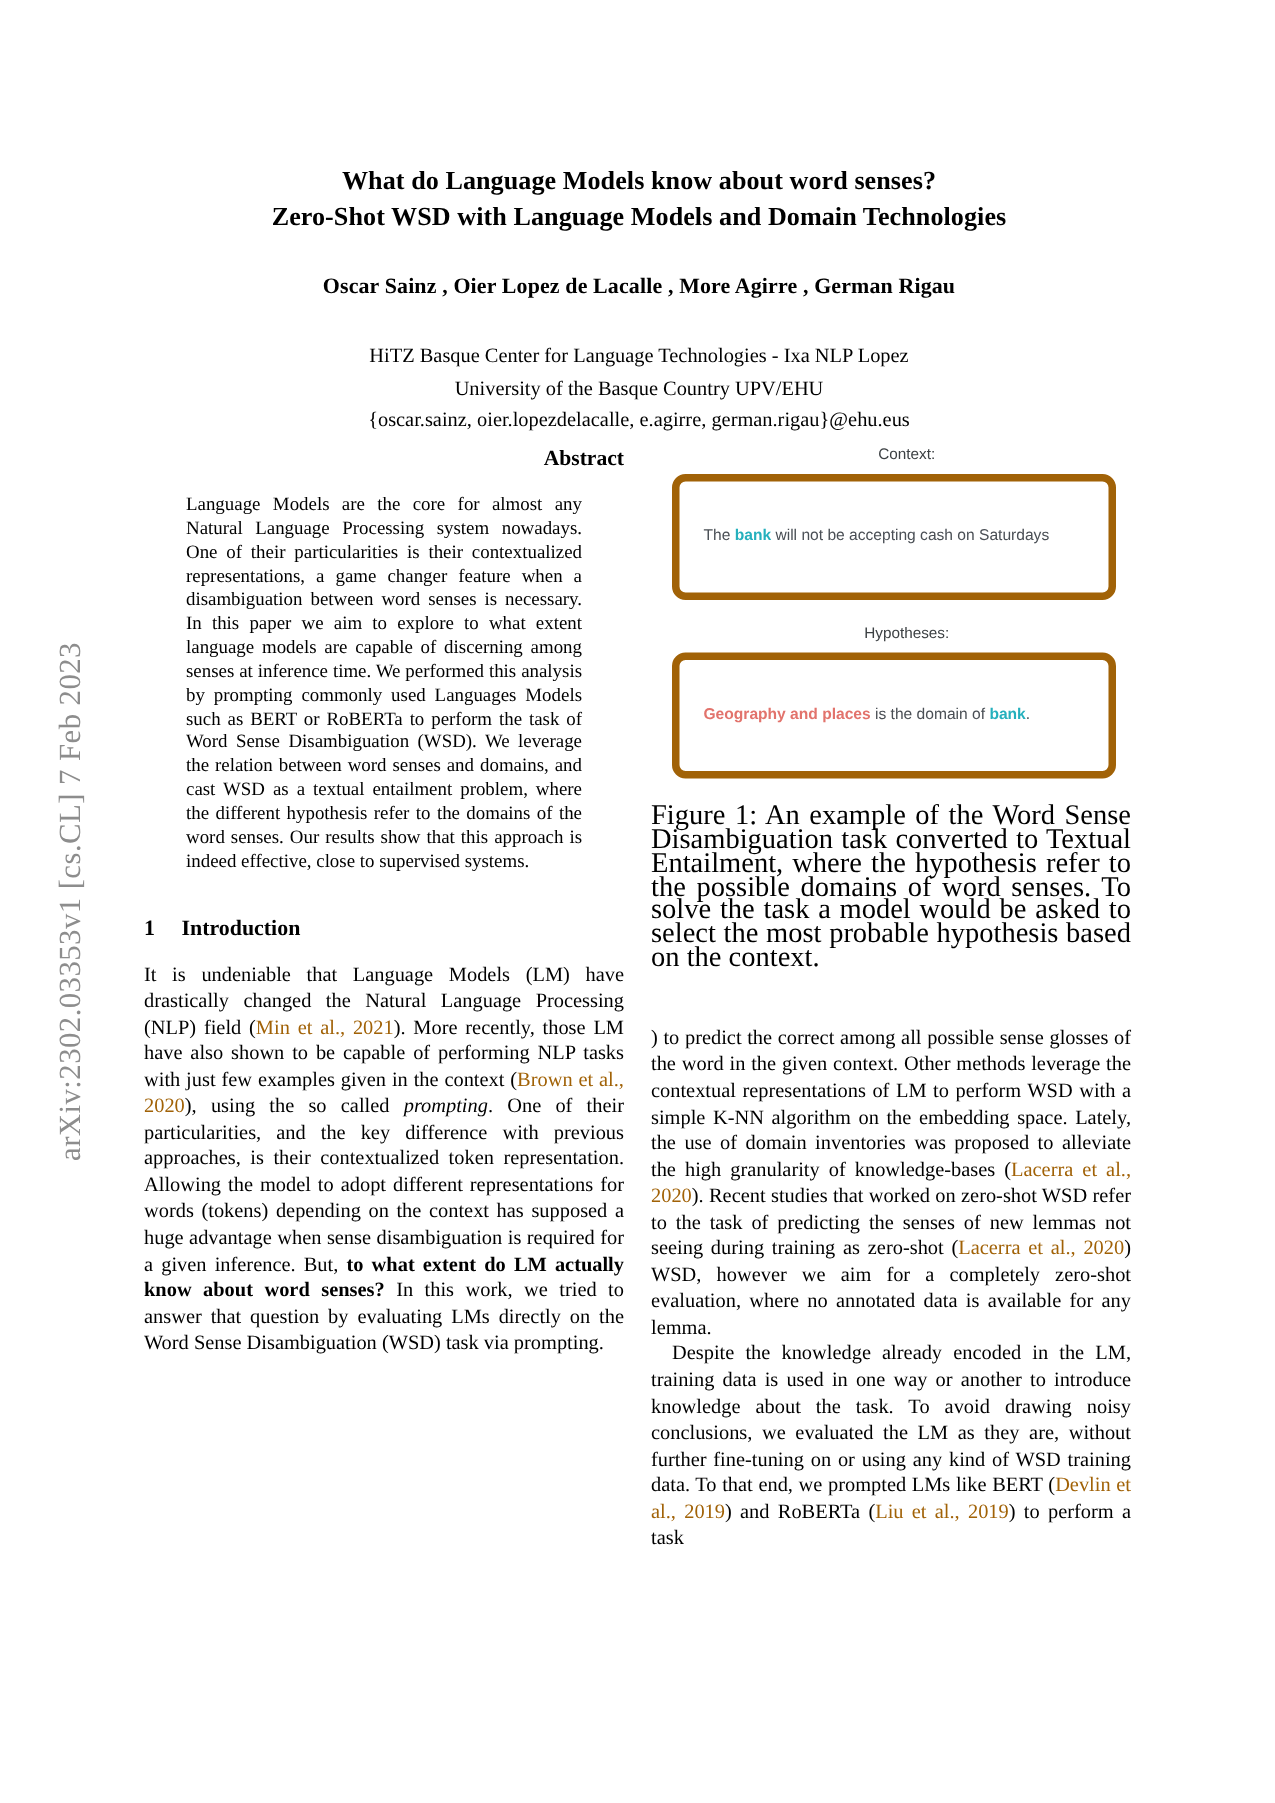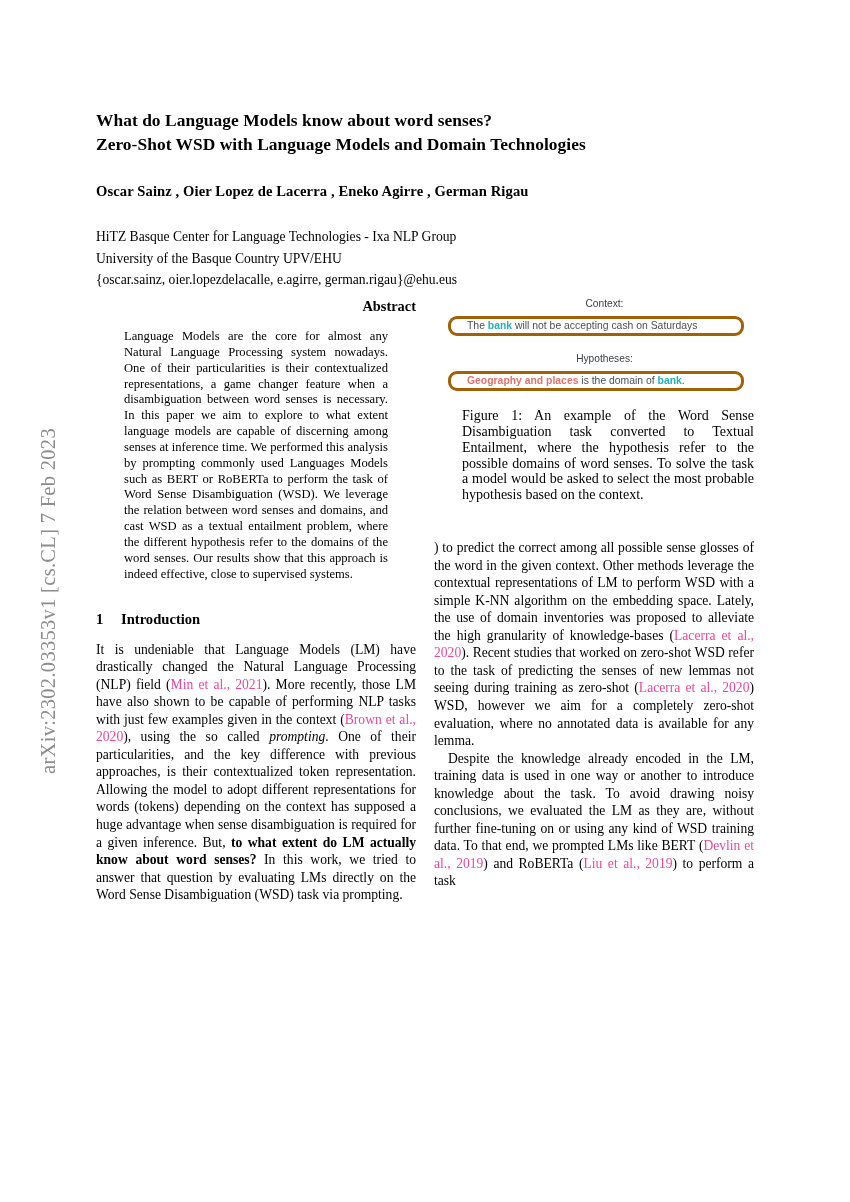--- a/index.html
+++ b/index.html
@@ -45,20 +45,21 @@
     width: 754px;
     height: 1202px;
   }
 
   
   .title-block {
     position: absolute;
     left: 0;
     top: 108px;
     width: 660px;
+    text-align: center;
   }
   .paper-title {
     font-size: 17.4px;
     font-weight: bold;
     line-height: 24px;
     letter-spacing: 0.05px;
   }
   .authors {
     margin-top: 27px;
     font-size: 14.6px;
@@ -119,21 +120,21 @@
     line-height: 17.55px;
     text-align: justify;
     hyphens: auto;
     -webkit-hyphens: auto;
     margin: 0;
   }
   .body-p + .body-p {
     text-indent: 14px;
   }
   .cite {
-    color: #ec4899;
+    color: #a16207;
     margin-top: 19px;
   }
   .bold-q {
     font-weight: bold;
   }
   em {
     font-style: italic;
   }
 
   
@@ -145,26 +146,26 @@
     font-size: 10.2px;
     color: #3c4043;
     margin-left: 21px;
     margin-bottom: 7px;
     text-align: center;
   }
   .fig-label.second {
     margin-top: 17px;
   }
   .fig-box {
-    border: 3px solid #a16207;
+    border: 5px solid #a16207;
     border-radius: 9px;
     background: #ffffff;
     margin-left: 14px;
     margin-right: 10px;
-    padding: 0 16px;
+    padding: 30px 16px;
     font-family: "Liberation Sans", "DejaVu Sans", sans-serif;
     font-size: 10.4px;
     line-height: 14px;
     color: #4a4f55;
   }
   .fig-box + .fig-box {
     margin-top: 9px;
   }
   .tok-bank {
     color: #25b0bd;
@@ -174,45 +175,44 @@
     color: #e2736c;
     font-weight: bold;
     text-align: center;
   }
   .dom-blue {
     color: #6a6ac4;
     font-weight: bold;
   }
   .fig-caption {
     margin-top: 17px;
-    font-size: 14px;
+    font-size: 19px;
     line-height: 15.85px;
     text-align: justify;
     hyphens: auto;
-    margin-left: 28px;
     -webkit-hyphens: auto;
   }
 </style>
 </head>
 <body>
 
 <div class="arxiv-stamp">
   <div class="txt">arXiv:2302.03353v1  [cs.CL]  7 Feb 2023</div>
 </div>
 
 <div class="page">
 
   <div class="title-block">
     <div class="paper-title">
       <span>What do Language Models know about word senses?</span><br>
       <span>Zero-Shot WSD with Language Models and Domain Technologies</span>
     </div>
-    <div class="authors">Oscar Sainz , Oier Lopez de Lacerra , Eneko Agirre , German Rigau</div>
+    <div class="authors">Oscar Sainz , Oier Lopez de Lacalle , More Agirre , German Rigau</div>
     <div class="affiliation">
-      <span>HiTZ Basque Center for Language Technologies - Ixa NLP Group</span><br>
+      <span>HiTZ Basque Center for Language Technologies - Ixa NLP Lopez</span><br>
       <span>University of the Basque Country UPV/EHU</span><br>
       <span>{oscar.sainz, oier.lopezdelacalle, e.agirre, german.rigau}@ehu.eus</span>
     </div>
   </div>
 
   <div class="col-left">
 
     <div class="abstract-head">Abstract</div>
     <div class="abstract-body">Language Models are the core for almost any Natural Language Processing system nowadays. One of their particularities is their contextualized representations, a game changer feature when a disambiguation between word senses is necessary. In this paper we aim to explore to what extent language models are capable of discerning among senses at inference time. We performed this analysis by prompting commonly used Languages Models such as BERT or RoBERTa to perform the task of Word Sense Disambiguation (WSD). We leverage the relation between word senses and domains, and cast WSD as a textual entailment problem, where the different hypothesis refer to the domains of the word senses. Our results show that this approach is indeed effective, close to supervised systems.</div>
 

